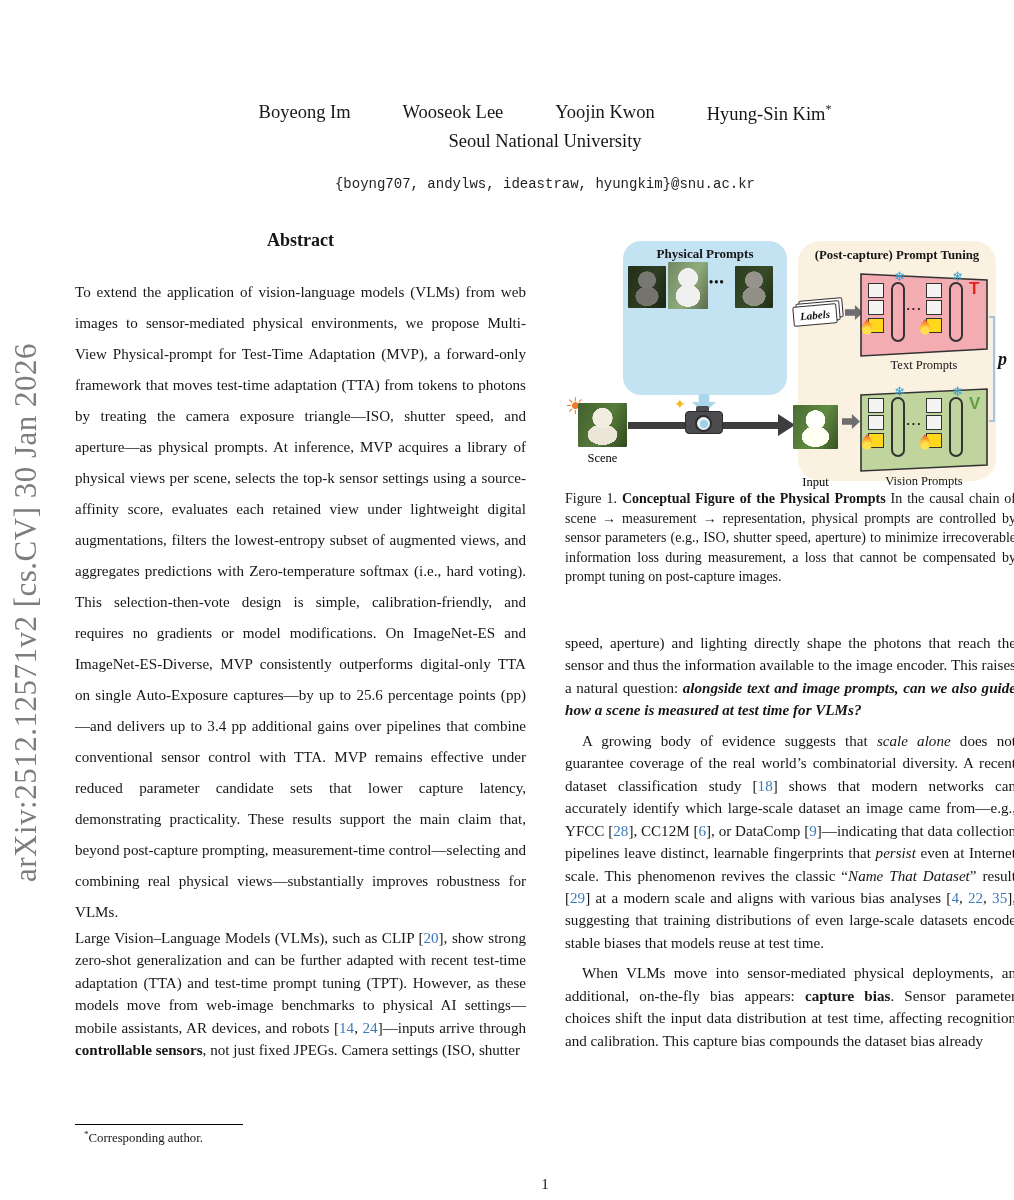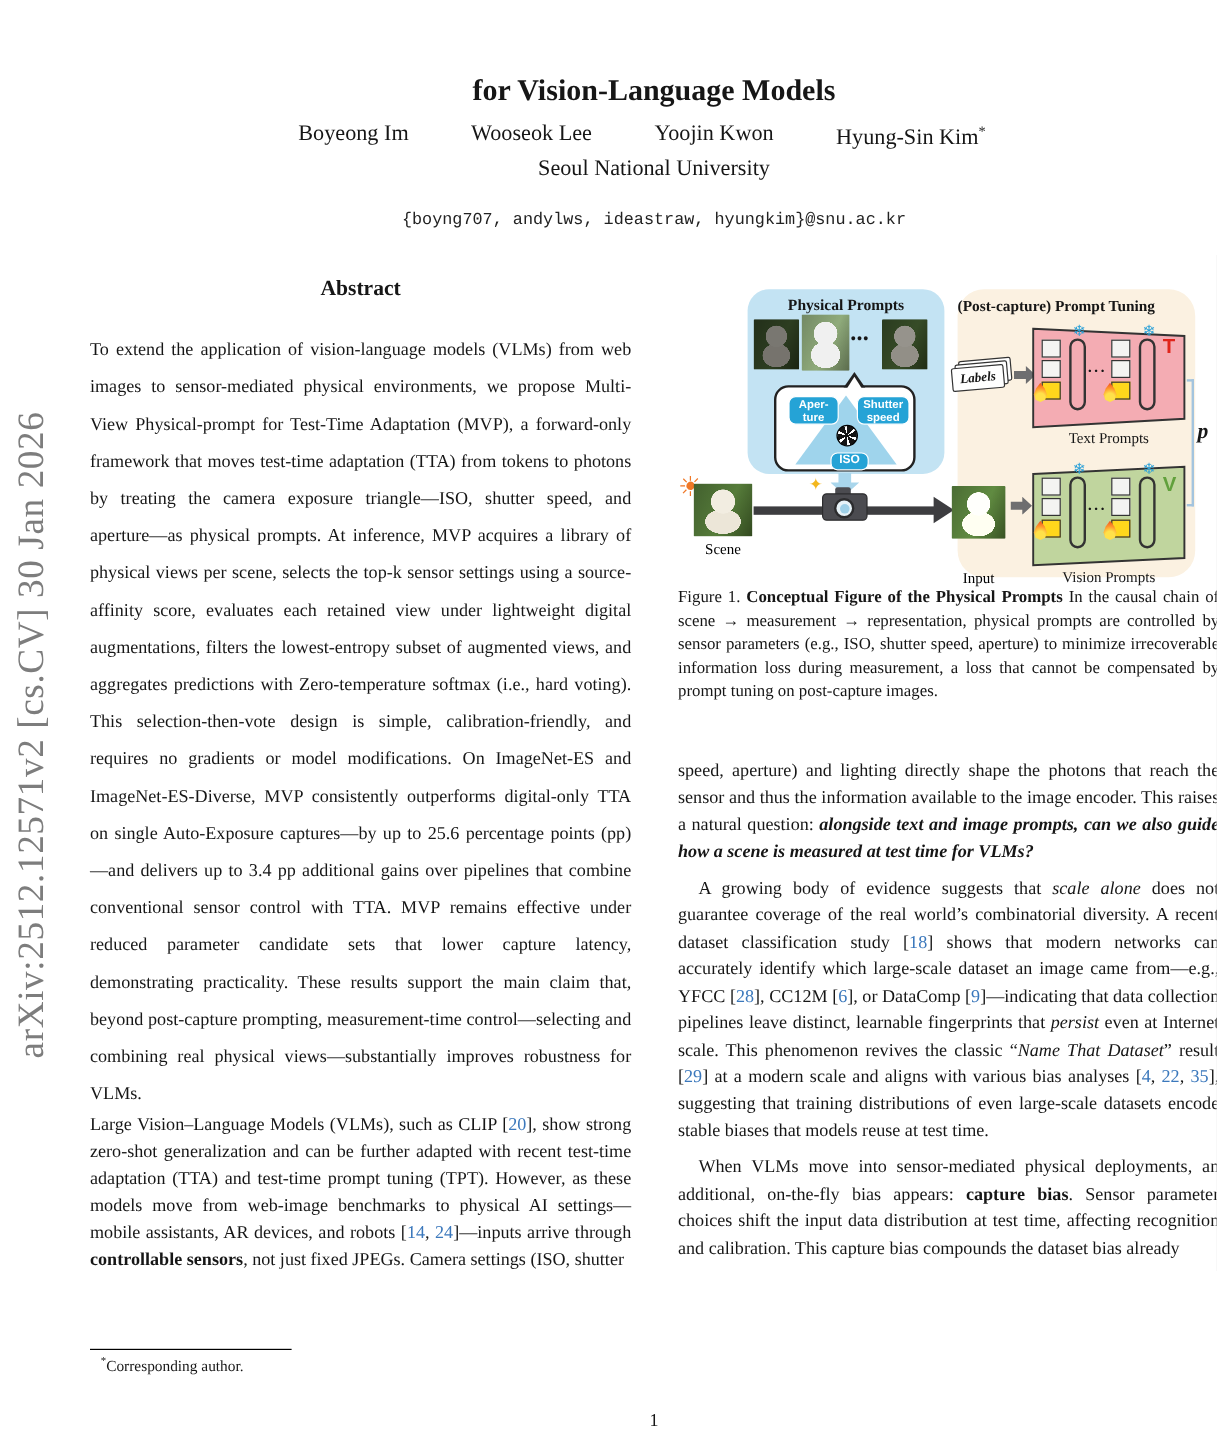--- a/index.html
+++ b/index.html
@@ -4,21 +4,21 @@
 <style>
   html,body{margin:0;padding:0;background:#e9e9e9;}
   .page{position:relative;width:1014px;height:1200px;background:#ffffff;margin:0 auto;
         font-family:"Liberation Serif",serif;color:#161616;overflow:hidden;}
   
   .arxiv-strip{position:absolute;left:8px;top:882px;transform-origin:0 0;transform:rotate(-90deg);
         white-space:nowrap;font-size:31px;color:#7d7d7d;letter-spacing:.5px;}
   
   .title{position:absolute;left:75px;top:8px;width:940px;text-align:center;
         font-size:25px;font-weight:bold;line-height:34px;}
-  .authors{position:absolute;left:65px;top:102px;width:940px;display:flex;justify-content:center;
+  .authors{position:absolute;left:75px;top:102px;width:940px;display:flex;justify-content:center;
         gap:52px;font-size:18.5px;}
   .authors sup{font-size:12px;}
   .affil{position:absolute;left:75px;top:131px;width:940px;text-align:center;font-size:18.5px;}
   .email{position:absolute;left:75px;top:159px;width:940px;text-align:center;
         font-family:"Liberation Mono",monospace;font-size:14px;color:#222;margin-top:17px;}
   
   .abs-head{position:absolute;left:75px;top:230px;width:451px;text-align:center;
         font-weight:bold;font-size:18px;}
   .abs-text{position:absolute;left:75px;top:277px;width:451px;
         font-size:15.1px;line-height:31px;text-align:justify;}
@@ -38,21 +38,21 @@
   .right-body p.noindent{text-indent:0;}
   
   .b{font-weight:bold;} .i{font-style:italic;} .bi{font-weight:bold;font-style:italic;}
   .cite{color:#3b78bc;}
   
   .fig{position:absolute;left:565px;top:233px;width:451px;height:256px;}
   .fig *{box-sizing:border-box;}
   .pp-box{position:absolute;left:58px;top:8px;width:164px;height:154px;background:#c3e3f3;border-radius:18px;}
   .pp-title{margin-top:5px;text-align:center;font-weight:bold;font-size:13px;}
   .tuning-box{position:absolute;left:233px;top:8px;width:198px;height:240px;background:#fbf1e1;border-radius:22px;}
-  .tuning-title{margin-top:7px;text-align:left;font-weight:bold;font-size:12.8px;font-family:Liberation Serif, serif;}
+  .tuning-title{margin-top:7px;text-align:center;font-weight:bold;font-size:12.8px;font-family:Liberation Serif, serif;}
   
   .cat{position:absolute;border-radius:1px;
      background:
        radial-gradient(circle at 50% 34%, #f2ede1 0 26%, rgba(0,0,0,0) 27%),
        radial-gradient(ellipse 52% 40% at 50% 72%, #ece6d8 0 58%, rgba(0,0,0,0) 59%),
        linear-gradient(115deg,#42602e 0%,#567c3a 55%,#32491f 100%);}
   .cat.dark{filter:brightness(.5) saturate(.85);}
   .cat.mid-dark{filter:brightness(.62) saturate(.9);}
   .cat.bright{filter:brightness(1.5) saturate(.55) contrast(.88);}
   .cat.input{filter:brightness(1.12);}
@@ -122,21 +122,21 @@
         border-top:2px solid #a3c4de;border-right:2px solid #a3c4de;border-bottom:2px solid #a3c4de;}
   .p-letter{position:absolute;left:433px;top:116px;font-size:18px;font-weight:bold;font-style:italic;}
 </style>
 </head>
 <body>
 
 <div class="page">
 
   <div class="arxiv-strip">arXiv:2512.12571v2  [cs.CV]  30 Jan 2026</div>
 
-  <h1 class="title"><br><span>for Vision-Language Models</span></h1>
+  <h1 class="title"><br></h1>
 
   <div class="authors">
     <span>Boyeong Im</span>
     <span>Wooseok Lee</span>
     <span>Yoojin Kwon</span>
     <span><span>Hyung-Sin Kim</span><sup>*</sup></span>
   </div>
   <div class="affil">Seoul National University</div>
   <div class="email">{boyng707, andylws, ideastraw, hyungkim}@snu.ac.kr</div>
 
@@ -151,29 +151,20 @@
   <div class="fig">
 
     <div class="pp-box">
       <div class="pp-title">Physical Prompts</div>
     </div>
     <div class="cat dark" style="left:63px;top:33px;width:38px;height:42px;"></div>
     <div class="cat bright" style="left:103px;top:29px;width:40px;height:47px;"></div>
     <span class="view-dots">•••</span>
     <div class="cat mid-dark" style="left:170px;top:33px;width:38px;height:42px;"></div>
 
-    <div class="bubble">
-      <div class="bubble-tip-border"></div>
-      <div class="bubble-tip"></div>
-      <div class="exp-tri"></div>
-      <div class="pill pill-ap">Aper-ture</div>
-      <div class="pill pill-sh">Shutter speed</div>
-      <div class="aperture-ic"></div>
-      <div class="pill pill-iso">ISO</div>
-    </div>
     <div class="down-arrow"></div>
 
     <span class="sun-ic">☀</span>
     <div class="cat" style="left:13px;top:170px;width:49px;height:44px;"></div>
     <div class="mini-label" style="left:13px;top:218px;width:49px;">Scene</div>
     <div class="main-arrow"></div>
     <div class="main-arrow-head"></div>
     <span class="flash-ic">✦</span>
     <div class="camera">
       <div class="cam-top"></div>

